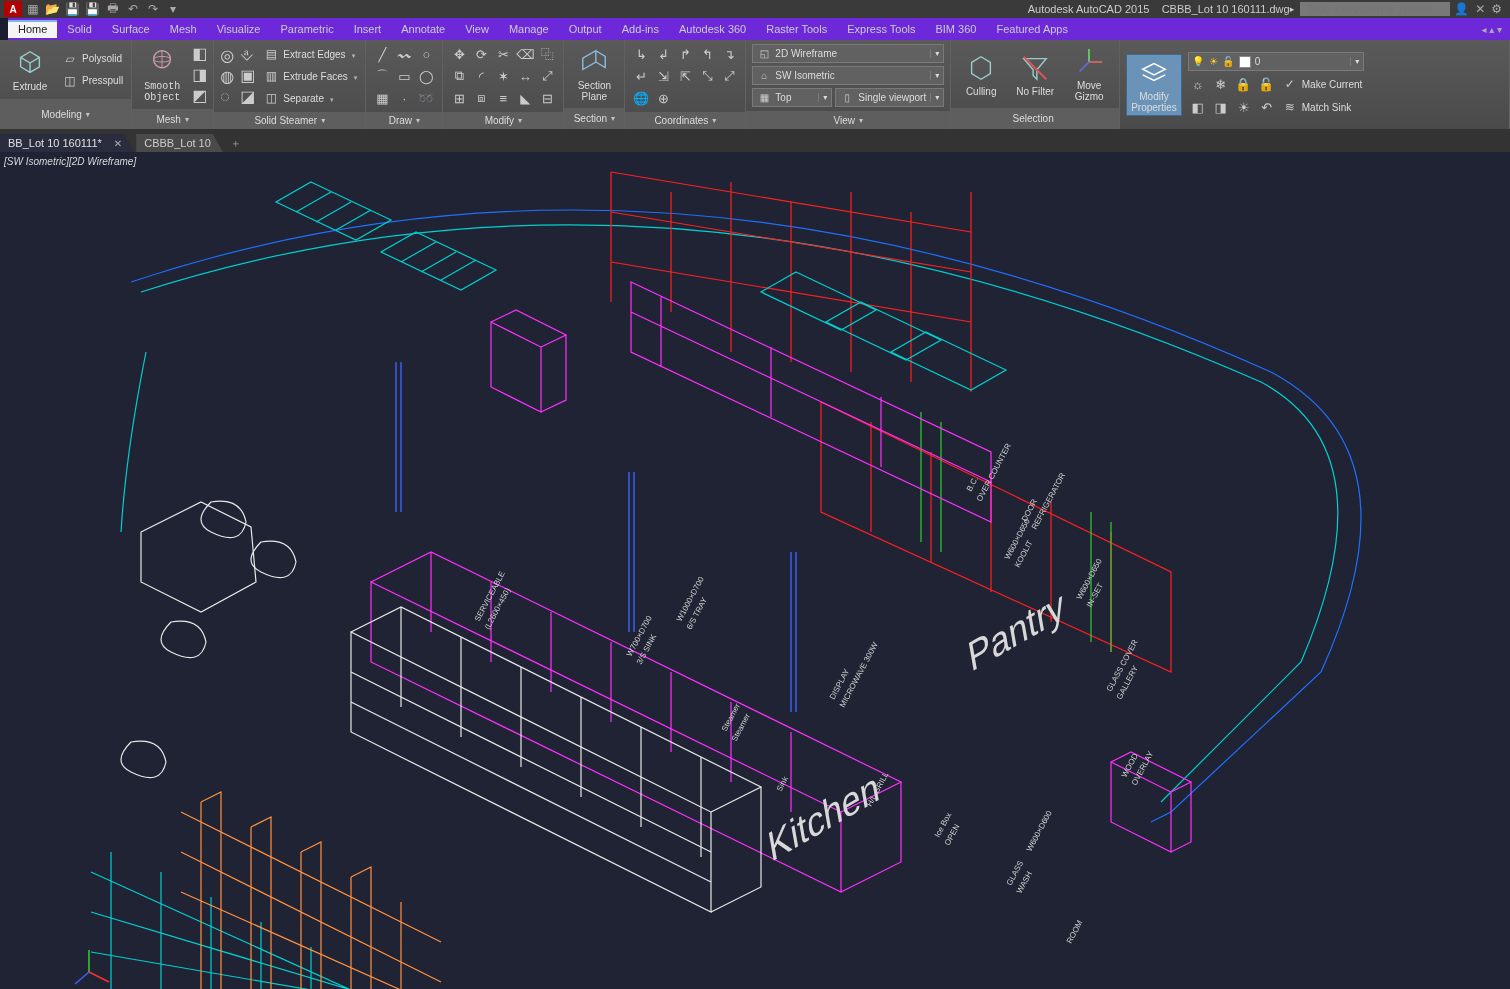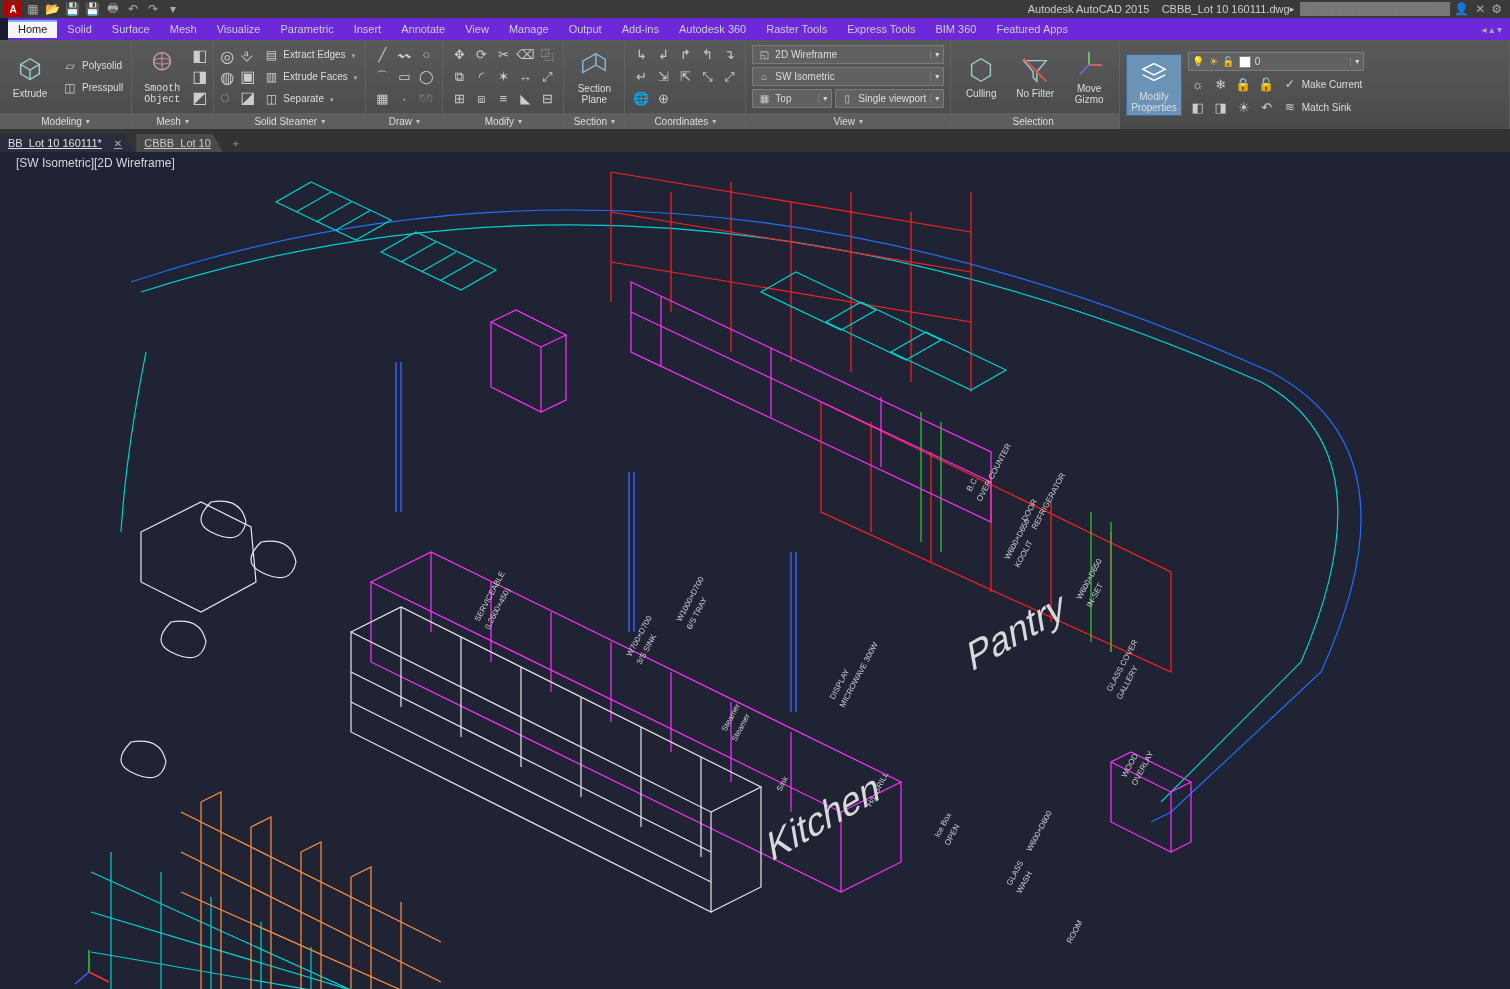--- a/index.html
+++ b/index.html
@@ -18,21 +18,21 @@
 
 .menu-bar { height: 22px; background: #6d28d9; display: flex; align-items: center; font-size: 11px; margin-left: 8px; }
 .menu-tab { padding: 3px 10px; color: #ccc; cursor: pointer; }
 .menu-tab.active { background: #f5f5f5; color: #222; border-top: 2px solid #7fb5e6; padding-top: 1px; }
 .menu-right-arrows { margin-left: auto; margin-right: 8px; color: #aaa; font-size: 10px; }
 
 
 .ribbon { height: 90px; background: linear-gradient(#5a5a5a, #4a4a4a); display: flex; border-bottom: 1px solid #333; }
 .ribbon-panel { border-right: 1px solid #616161; display: flex; flex-direction: column; }
 .ribbon-panel-body { flex: 1; display: flex; align-items: center; padding: 4px 6px; gap: 6px; }
-.ribbon-panel-label { height: 16px; background: #5e5e5e; color: #ddd; font-size: 10px; display: flex; align-items: center; justify-content: center; gap: 4px; }
+.ribbon-panel-label { height: 30px; background: #5e5e5e; color: #ddd; font-size: 10px; display: flex; align-items: center; justify-content: center; gap: 4px; }
 .ribbon-panel-label::after { content: "▾"; font-size: 8px; opacity: .8; }
 .ribbon-panel-label.no-arrow::after { content: ""; }
 
 .big-btn { display: flex; flex-direction: column; align-items: center; justify-content: center; gap: 2px; padding: 2px 4px; min-width: 48px; }
 .big-btn .big-icon { width: 32px; height: 32px; display: flex; align-items: center; justify-content: center; font-size: 22px; color: #ccc; }
 .big-btn .big-icon svg { width: 30px; height: 30px; }
 .big-btn .big-label { font-size: 10px; color: #ddd; text-align: center; line-height: 11px; }
 .big-btn.active { background: #6b93b8; border: 1px solid #3d6a95; }
 
 .col { display: flex; flex-direction: column; gap: 2px; }
@@ -44,28 +44,28 @@
 .icon-grid .cell, .icon-row .cell { width: 20px; height: 20px; display: flex; align-items: center; justify-content: center; font-size: 13px; color: #ccc; }
 .icon-row { display: flex; gap: 2px; }
 
 .dd { background: #616161; border: 1px solid #7a7a7a; color: #ddd; font-size: 10px; padding: 1px 4px; display: flex; align-items: center; gap: 4px; height: 19px; }
 .dd .dd-icon { width: 14px; height: 14px; display: flex; align-items: center; justify-content: center; color: #ccc; }
 .dd .dd-arrow { margin-left: auto; font-size: 8px; padding-left: 4px; border-left: 1px solid #7a7a7a; }
 .dd.wide { min-width: 165px; }
 
 
 .file-tabs { height: 22px; background: #333; display: flex; align-items: end; padding-left: 0; }
-.file-tab { background: #4a4a4a; color: #ccc; font-size: 11px; padding: 3px 12px 3px 8px; margin-right: 2px; position: relative; display: flex; align-items: center; gap: 6px; clip-path: polygon(0 0, calc(100% - 10px) 0, 100% 100%, 0 100%); text-decoration: underline; }
+.file-tab { background: #4a4a4a; color: #ccc; font-size: 11px; padding: 3px 12px 3px 8px; margin-right: 2px; position: relative; display: flex; align-items: center; gap: 6px; clip-path: polygon(0 0, calc(100% - 10px) 0, 100% 100%, 0 100%); }
 .file-tab.active { background: #2a2d3e; color: #e0e0e0; }
 .file-tab .close-x { font-size: 10px; opacity: .7; margin-left: 6px; }
 .file-tab-add { width: 22px; height: 18px; display: flex; align-items: center; justify-content: center; color: #999; font-size: 11px; }
 
 
 .viewport { position: relative; background: #1f2333; height: calc(989px - 18px - 22px - 90px - 22px); overflow: hidden; }
-.view-label { position: absolute; top: 4px; left: 16px; font-size: 12px; color: #d8d8d8; }
+.view-label { position: absolute; top: 4px; left: 4px; font-size: 10px; color: #d8d8d8; font-style: italic; }
 .drawing-svg { position: absolute; inset: 0; width: 100%; height: 100%; }
 
 .room-label { fill: #d8d8d8; font-family: Arial, sans-serif; font-size: 38px; }
 
 .layer-swatch { width: 12px; height: 12px; border: 1px solid #888; background: #fff; }
 </style>
 </head>
 <body>
 
 <div class="title-bar">

